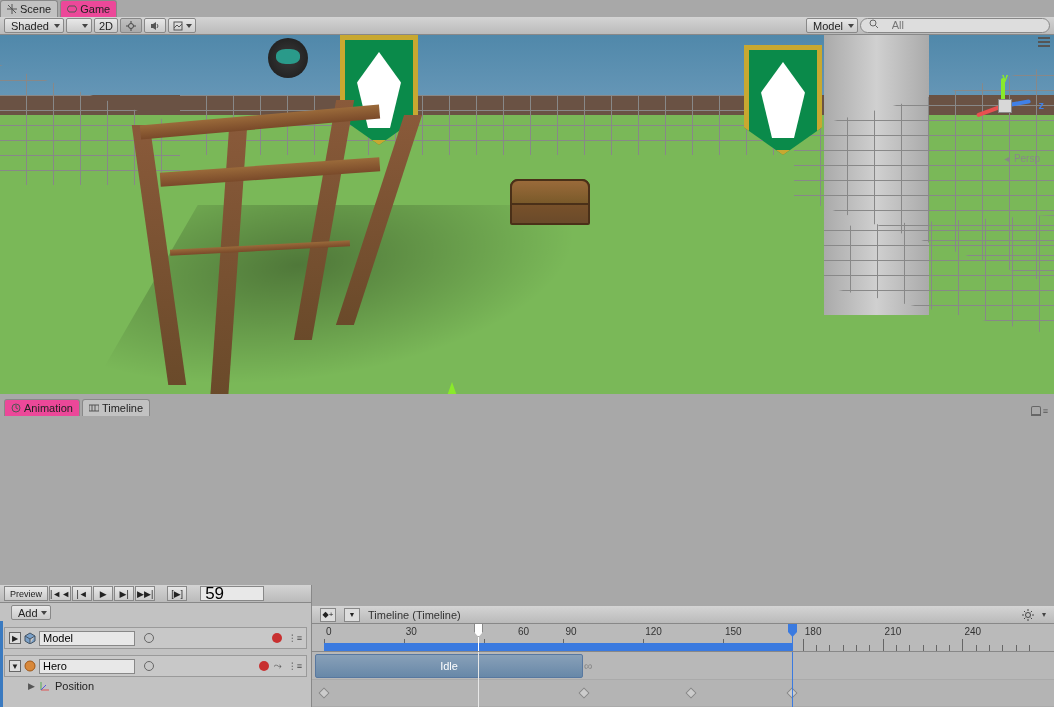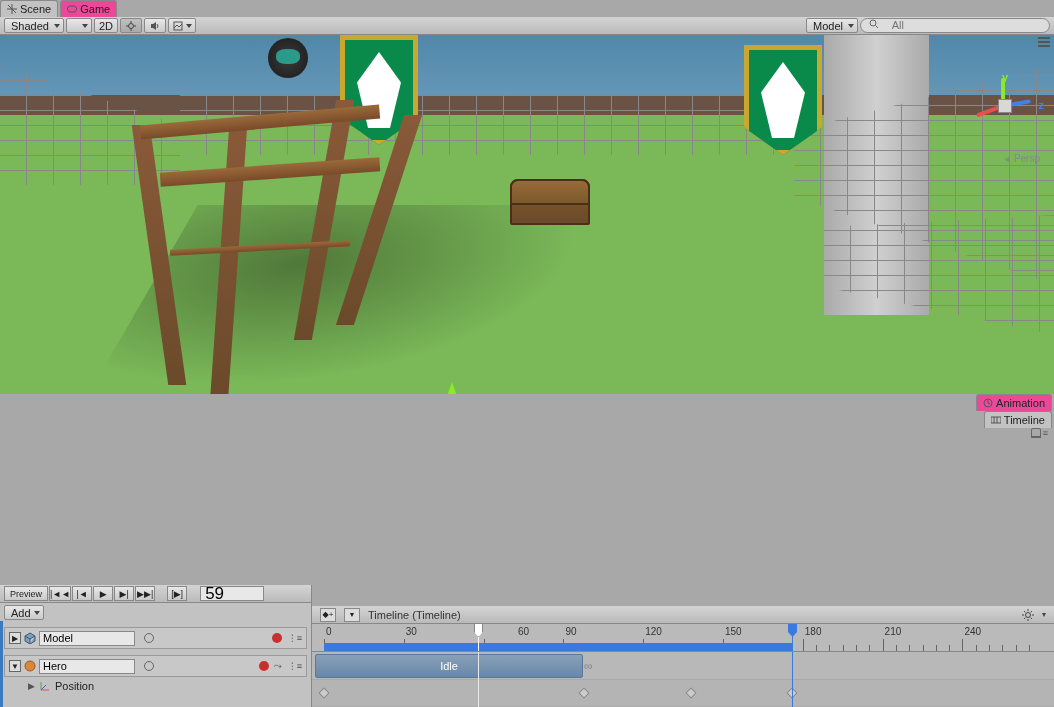--- a/index.html
+++ b/index.html
@@ -76,33 +76,33 @@
 .lbl-y { color: #8aea2a; left: 30px; top: -2px; }
 .lbl-z { color: #4080e8; right: -2px; top: 26px; }
 .persp-label { position: absolute; right: 14px; top: 118px; color: #888; font-size: 10px; }
 .persp-label::before { content: '◄ '; font-size: 9px; }
 
 .viewport-menu { position: absolute; right: 4px; top: 2px; width: 12px; height: 10px; display: flex; flex-direction: column; justify-content: space-between; }
 .viewport-menu span { height: 2px; background: #555; display: block; }
 
 
 .lower { height: 313px; display: flex; flex-direction: column; }
-.lower-tabs { height: 22px; background: #a8a8a8; display: flex; align-items: flex-end; padding-left: 4px; flex-direction: column; }
+.lower-tabs { height: 22px; background: #a8a8a8; display: flex; align-items: flex-end; padding-left: 4px; }
 .lock-area { margin-left: auto; padding-right: 6px; display: flex; gap: 2px; align-items: center; }
 .lock-icon { width: 10px; height: 10px; border: 1px solid #666; border-radius: 2px 2px 0 0; border-bottom: 2px solid #666; }
 
 .timeline-body { flex: 1; display: flex; align-items: flex-end; }
 .tl-left { width: 312px; background: #c2c2c2; border-right: 1px solid #888; display: flex; flex-direction: column; }
 .tl-right { flex: 1; background: #b8b8b8; display: flex; flex-direction: column; }
 
 .tl-controls { height: 18px; background: linear-gradient(#d4d4d4, #bababa); border-bottom: 1px solid #888; display: flex; align-items: center; padding: 0 4px; gap: 1px; }
 .ctl-btn { height: 15px; min-width: 20px; background: linear-gradient(#e8e8e8, #cacaca); border: 1px solid #888; display: flex; align-items: center; justify-content: center; cursor: pointer; font-size: 9px; }
 .ctl-input { height: 15px; width: 64px; background: #e8e8e8; border: 1px solid #888; padding: 0 4px; font-size: 17px; margin-left: 12px; }
 
-.tl-add-row { height: 18px; background: #c2c2c2; padding: 2px 4px; }
+.tl-add-row { height: 18px; background: #c2c2c2; padding: 2px 11px; }
 
 .tl-tracks { flex: 1; padding: 6px 4px; }
 .track-group { margin-bottom: 6px; }
 .track-header { display: flex; align-items: center; gap: 3px; height: 22px; padding: 0 4px; background: #c8c8c8; border: 1px solid #9a9a9a; }
 .track-toggle { width: 12px; height: 12px; border: 1px solid #666; background: #ddd; display: flex; align-items: center; justify-content: center; font-size: 8px; }
 .track-icon { width: 12px; height: 12px; }
 .track-name-input { flex: 1; max-width: 96px; height: 15px; background: #e8e8e8; border: 1px solid #888; padding: 0 3px; font-size: 11px; }
 .track-odot { width: 10px; height: 10px; border: 1px solid #666; border-radius: 50%; margin-left: 6px; }
 .track-rec { width: 10px; height: 10px; border-radius: 50%; background: #c83030; margin-left: auto; }
 .track-menu { margin-left: 3px; color: #444; font-size: 9px; }

